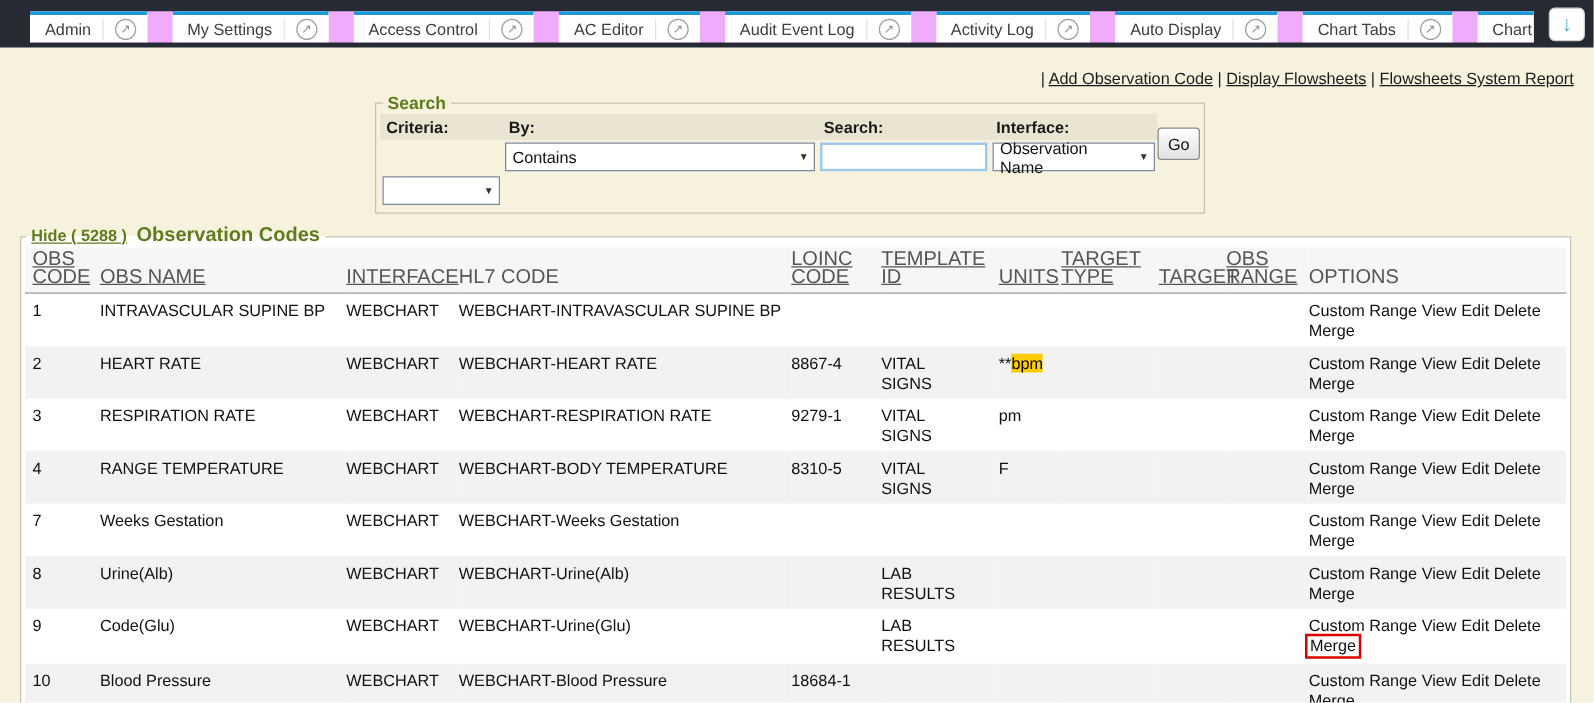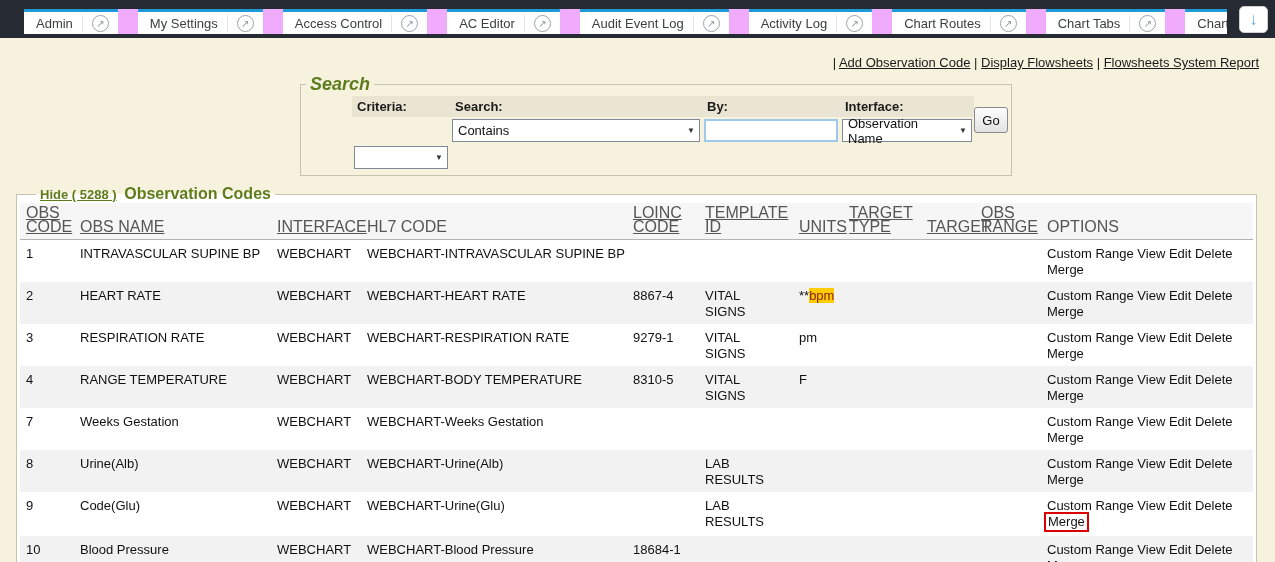--- a/index.html
+++ b/index.html
@@ -24,53 +24,53 @@
   .more-tabs span { color:#58abd8; font-size:17px; font-weight:bold; line-height:1; }
 
   
   .page { padding:0 16px; height:524px; overflow:hidden; }
   .toplinks { text-align:right; padding-top:17px; font-size:13px; color:#1a1a1a; height:36px; }
   .toplinks a { color:#1a1a1a; text-decoration:underline; cursor:pointer; }
 
   
   .search-fs { margin-left:284px; width:664px; border:1px solid #c7c3af;
                padding:1px 3px 4px; background:transparent; }
-  .search-fs legend { color:#5e7c1c; font-weight:bold; font-size:18px; padding:0 4px; margin-left:2px;font-style:italic; }
-  .search-grid { display:grid; grid-template-columns:98px 252px 138px 134px 1fr;margin-left:48px; }
+  .search-fs legend { color:#5e7c1c; font-weight:bold; font-size:14px; padding:0 4px; margin-left:2px; }
+  .search-grid { display:grid; grid-template-columns:98px 252px 138px 134px 1fr; }
   .s-label { background:#eae5d2; font-size:13px; font-weight:bold; color:#1a1a1a;
              padding:3px 4px 3px 5px; height:21px; white-space:nowrap; }
   .s-ctrl { padding:2px; }
   .sel { display:flex; justify-content:space-between; align-items:center; background:#fff;
          border:1px solid #7f8a99; height:23px; padding:0 4px 0 5px; font-size:13px;
          color:#111; cursor:pointer;gap:20px; }
   .sel .arr { font-size:8px; color:#333; margin-left:4px; }
   .search-input { width:100%; height:23px; border:2px solid #9ec9ea; font-size:14px; padding:0 3px; outline:none; background:#fff; }
   .go-cell { grid-column:5; grid-row:1 / 3; display:flex; align-items:center; justify-content:center; }
   .go-btn { width:34px; height:26px; background:linear-gradient(#fdfdfd,#e2e2e2);
             border:1px solid #8a8a8a; border-radius:3px; font-size:13px; color:#111;
             font-family:"Liberation Sans", sans-serif; cursor:pointer; }
 
   
   .table-fs { margin-top:9px; border:1px solid #c7c3af; background:#fff; padding:0 3px 3px; width:1241px; }
-  .table-fs legend { padding:0 4px; margin-left:16px; font-size:13px; }
+  .table-fs legend { padding:0 4px; margin-left:1px; font-size:13px; }
   .hide-link { color:#5e7c1c; font-weight:bold; text-decoration:underline; cursor:pointer; }
   .obs-title { color:#5e7c1c; font-weight:bold; font-size:16px; margin-left:4px; }
 
   table.obs { width:100%; border-collapse:collapse; table-layout:fixed; }
   thead th { background:#f6f6f6; color:#555; font-size:16px; font-weight:normal;
              text-align:left; vertical-align:bottom; padding:3px 8px 5px 0;
              border-bottom:1px solid #b3b3b3; line-height:14px; }
   thead th:first-child { padding-left:6px; }
   thead a { color:#555; text-decoration:underline; cursor:pointer; }
   tbody td { font-size:13px; color:#111; vertical-align:top; padding:6px 8px 4px 0;
              line-height:16px; height:40px; }
   tbody td:first-child { padding-left:6px; }
   tbody tr:nth-child(even) { background:#f2f2f2; }
   .tpl { display:inline-block; max-width:62px; }
-  .hl { background:#fc0; color:#7f1d1d; }
+  .hl { background:#fc0; color:#000000; }
   .opt { cursor:pointer; }
   .red-box { display:inline-block; border:2px solid #dd0000; padding:0 2px; margin:-2px 0 0 -3px; }
 </style>
 </head>
 <body>
 
 <header class="tabbar">
   <div class="tabs" id="tabs">
       <div class="tab">
         <span class="tab-label">Admin</span>
@@ -102,21 +102,21 @@
           <span class="tab-circle">↗</span>
         </span>
       </div>
       <div class="tab">
         <span class="tab-label">Activity Log</span>
         <span class="tab-ico-wrap">
           <span class="tab-circle">↗</span>
         </span>
       </div>
       <div class="tab">
-        <span class="tab-label">Chart Routes</span>
+        <span class="tab-label">Auto Display</span>
         <span class="tab-ico-wrap">
           <span class="tab-circle">↗</span>
         </span>
       </div>
       <div class="tab">
         <span class="tab-label">Chart Tabs</span>
         <span class="tab-ico-wrap">
           <span class="tab-circle">↗</span>
         </span>
       </div>
@@ -137,22 +137,22 @@
 </header>
 
 <div class="page">
 
   <div class="toplinks" id="toplinks"><span>| </span><a>Add Observation Code</a><span> | </span><a>Display Flowsheets</a><span> | </span><a>Flowsheets System Report</a></div>
 
   <fieldset class="search-fs">
     <legend>Search</legend>
     <div class="search-grid">
       <div class="s-label">Criteria:</div>
+      <div class="s-label">By:</div>
       <div class="s-label">Search:</div>
-      <div class="s-label">By:</div>
       <div class="s-label">Interface:</div>
       <div></div>
       <div class="s-ctrl">
         <div class="sel">
           <span>Contains</span>
           <span class="arr">▼</span>
         </div>
       </div>
       <div class="s-ctrl">
         <input class="search-input" type="text" value="" style="">

